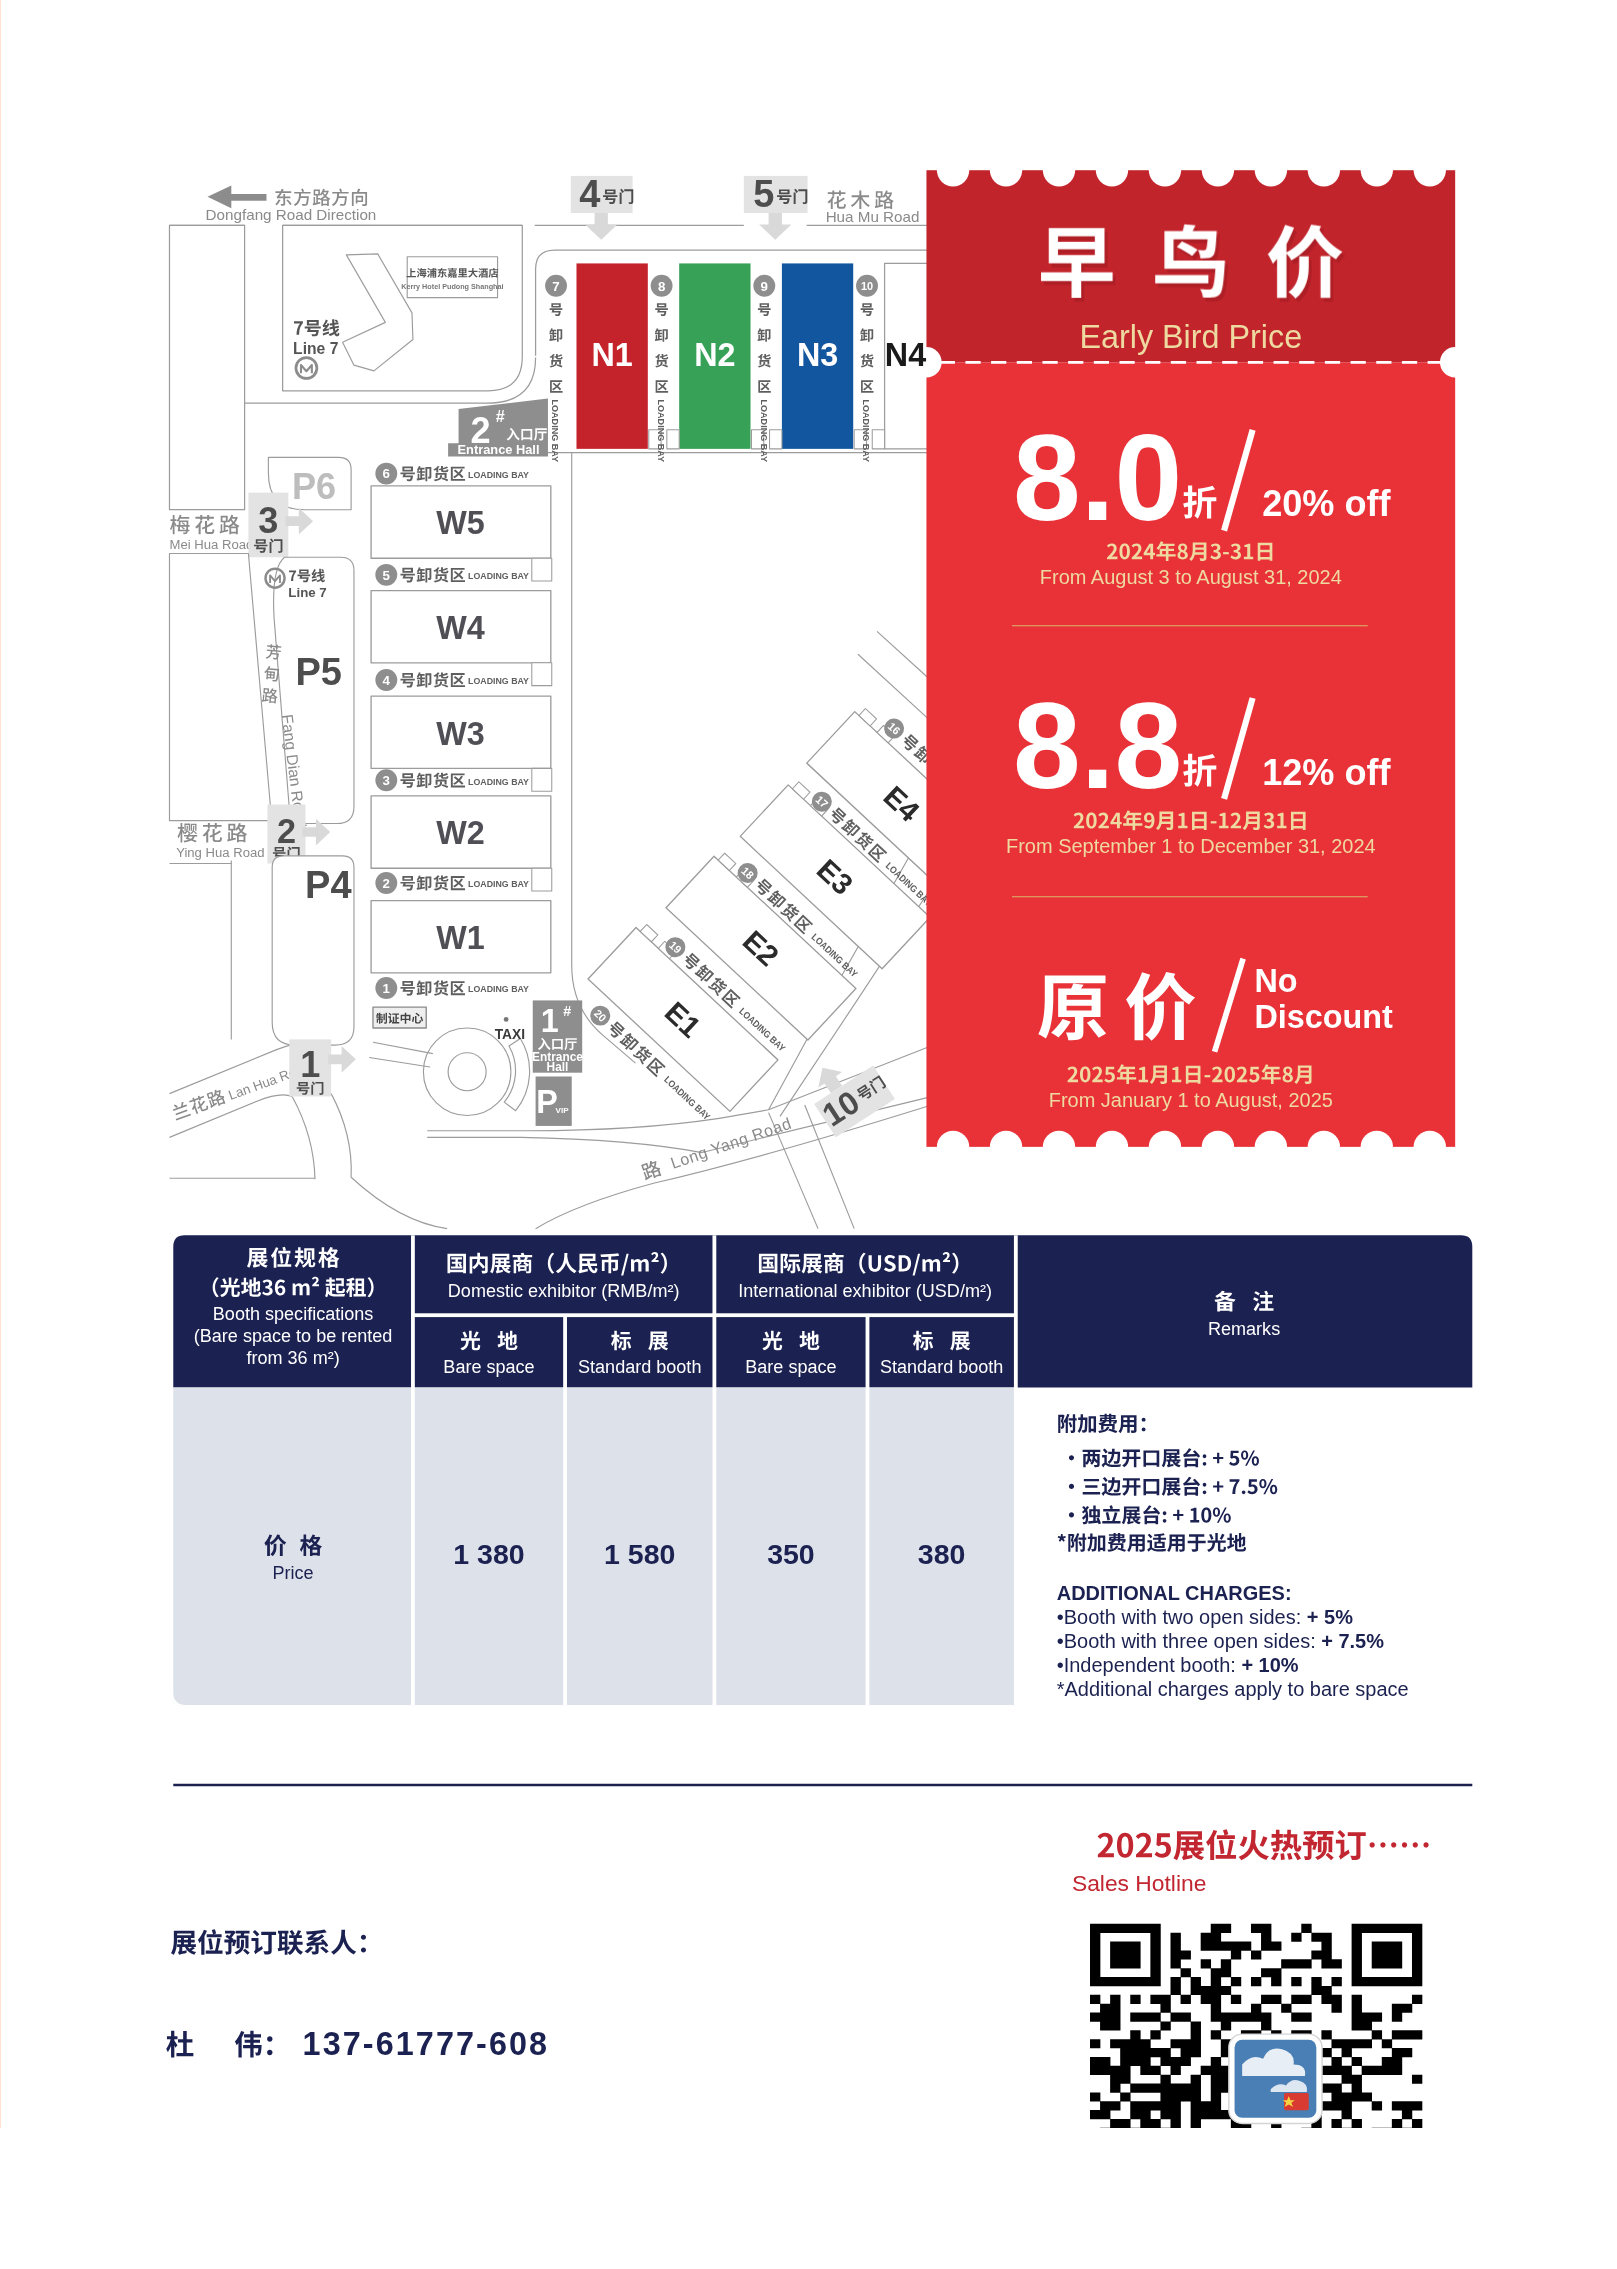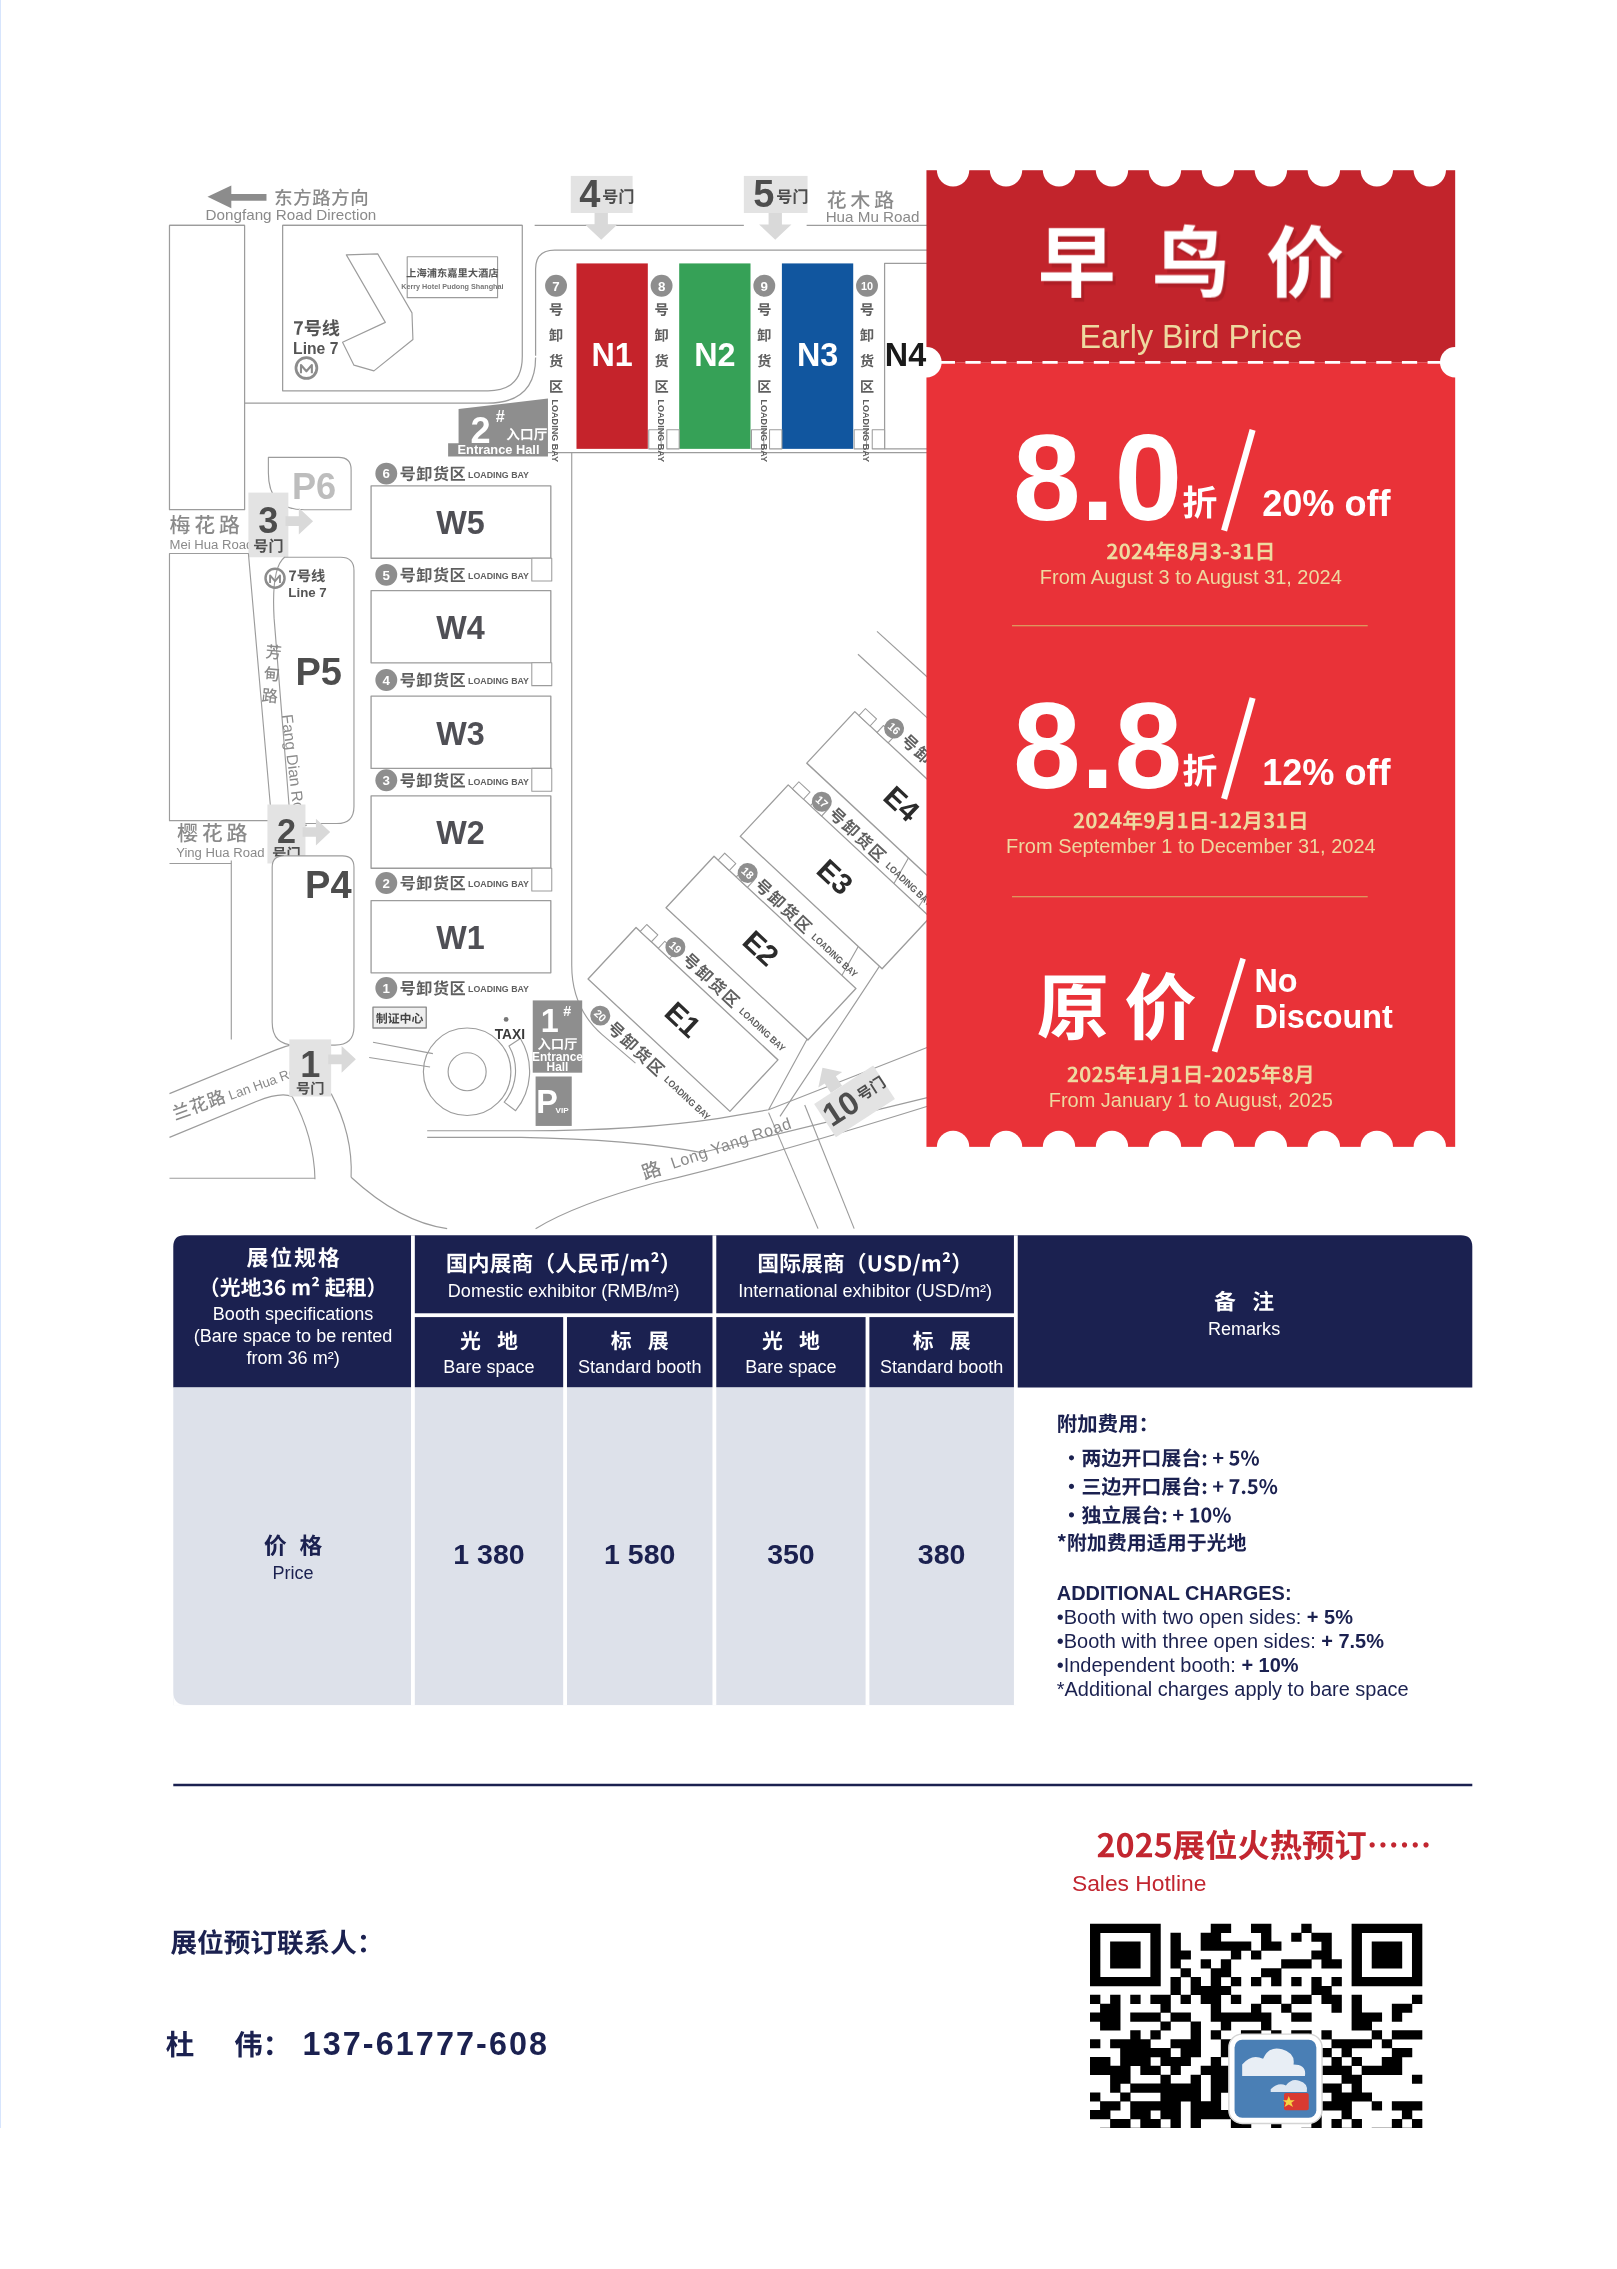--- a/index.html
+++ b/index.html
@@ -1,15 +1,15 @@
 <!DOCTYPE html>
 <html style="font-size:15px"><head><meta charset="utf-8"><title>page</title>
 <style>
 html,body{margin:0;padding:0;background:#fff;}
-#page{width:1618px;height:2128px;position:relative;background:#3b82f6;overflow:hidden;}
+#page{width:1618px;height:2128px;position:relative;background:#f97316;overflow:hidden;}
 svg{display:block;}
 text{white-space:pre;}
 </style></head>
 <body>
 <div id="page">
 <svg width="1618" height="2269" viewBox="0 0 1701 2386">
 <defs>
         <path id="q0" d="M246 261C207 167 138 74 65 14C89 0 127 -31 145 -47C218 21 293 128 341 235ZM665 223C739 145 826 36 864 -34L949 12C908 82 818 187 744 262ZM74 714V623H301C265 560 233 511 216 490C185 447 163 420 138 414C150 387 167 337 172 317C182 326 227 332 285 332H499V39C499 25 495 21 479 20C462 19 408 20 353 21C367 -6 383 -48 388 -76C460 -76 514 -74 549 -58C584 -42 595 -15 595 37V332H879V424H595V562H499V424H287C331 483 375 551 417 623H923V714H467C484 746 501 779 516 812L414 851C395 805 373 758 351 714Z"></path>
         <path id="q1" d="M430 818C453 774 481 717 494 676H61V585H325C315 362 292 118 41 -11C67 -30 96 -63 111 -87C296 15 371 176 404 349H744C729 144 710 51 682 27C669 17 656 15 634 15C605 15 535 16 464 21C483 -4 497 -43 498 -71C566 -75 632 -76 669 -73C711 -70 739 -61 765 -32C805 9 826 119 845 398C847 411 848 441 848 441H418C424 489 428 537 430 585H942V676H523L595 707C580 747 549 807 522 854Z"></path>
         <path id="q2" d="M168 723H331V568H168ZM33 51 49 -40C159 -14 306 21 445 56L436 140L310 111V270H428C439 256 449 241 455 230L499 250V-82H586V-46H810V-79H901V250L920 242C933 267 960 304 979 322C893 352 819 399 759 453C821 528 871 618 903 723L843 749L826 745H655C666 771 675 797 684 823L594 845C558 730 495 619 419 546V804H84V486H225V92L159 77V402H81V60ZM586 36V203H810V36ZM785 664C762 611 732 562 696 517C660 559 630 604 608 647L617 664ZM559 283C609 313 656 348 699 390C740 350 786 314 838 283ZM640 455C577 393 504 345 428 312V353H310V486H419V532C440 516 470 491 483 476C510 503 536 535 561 571C583 532 609 493 640 455Z"></path>

